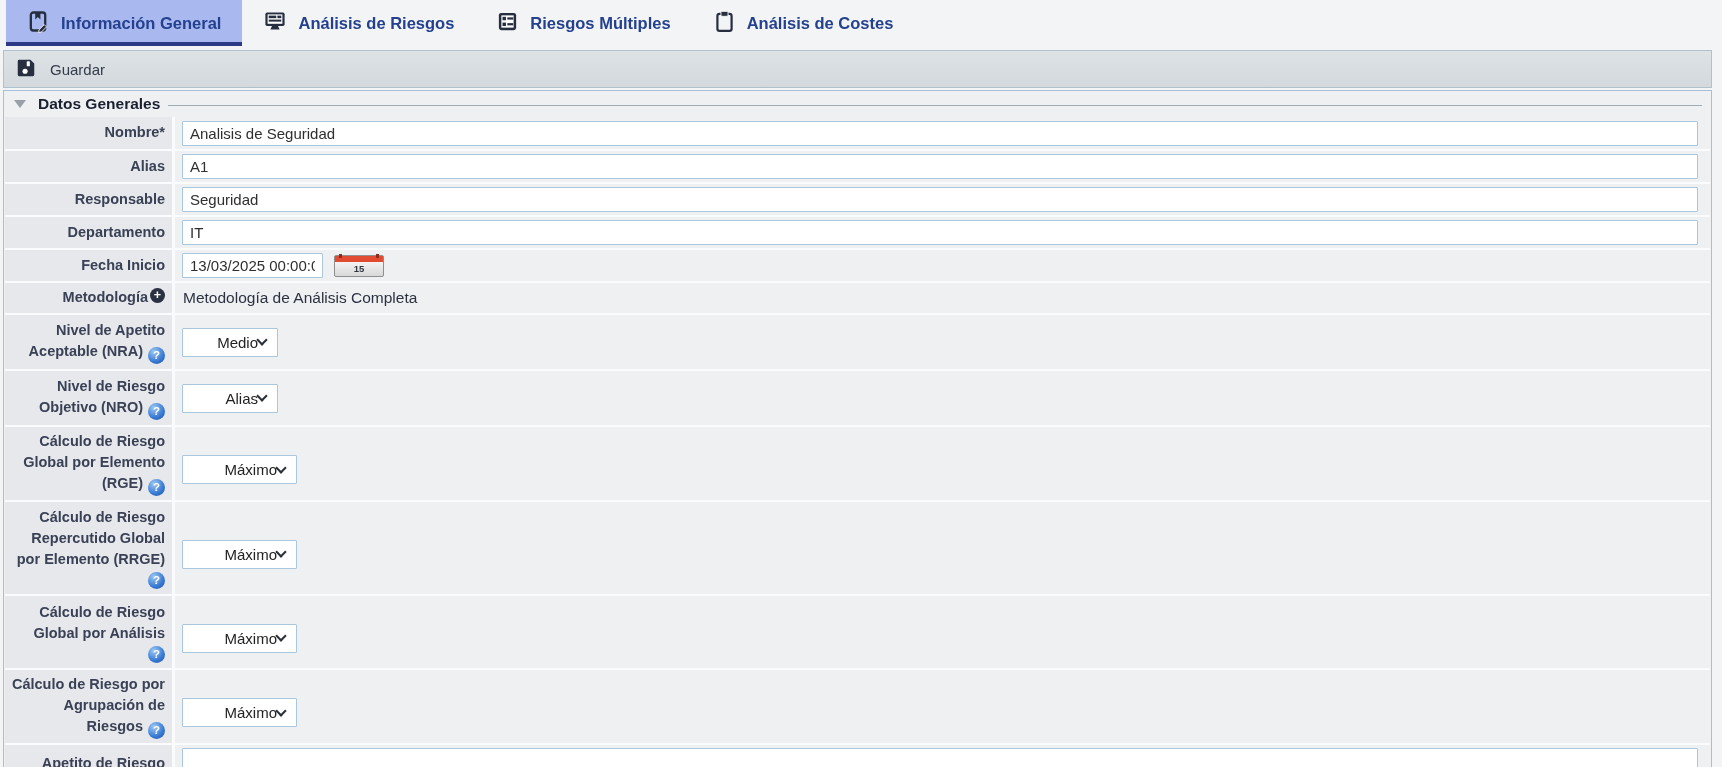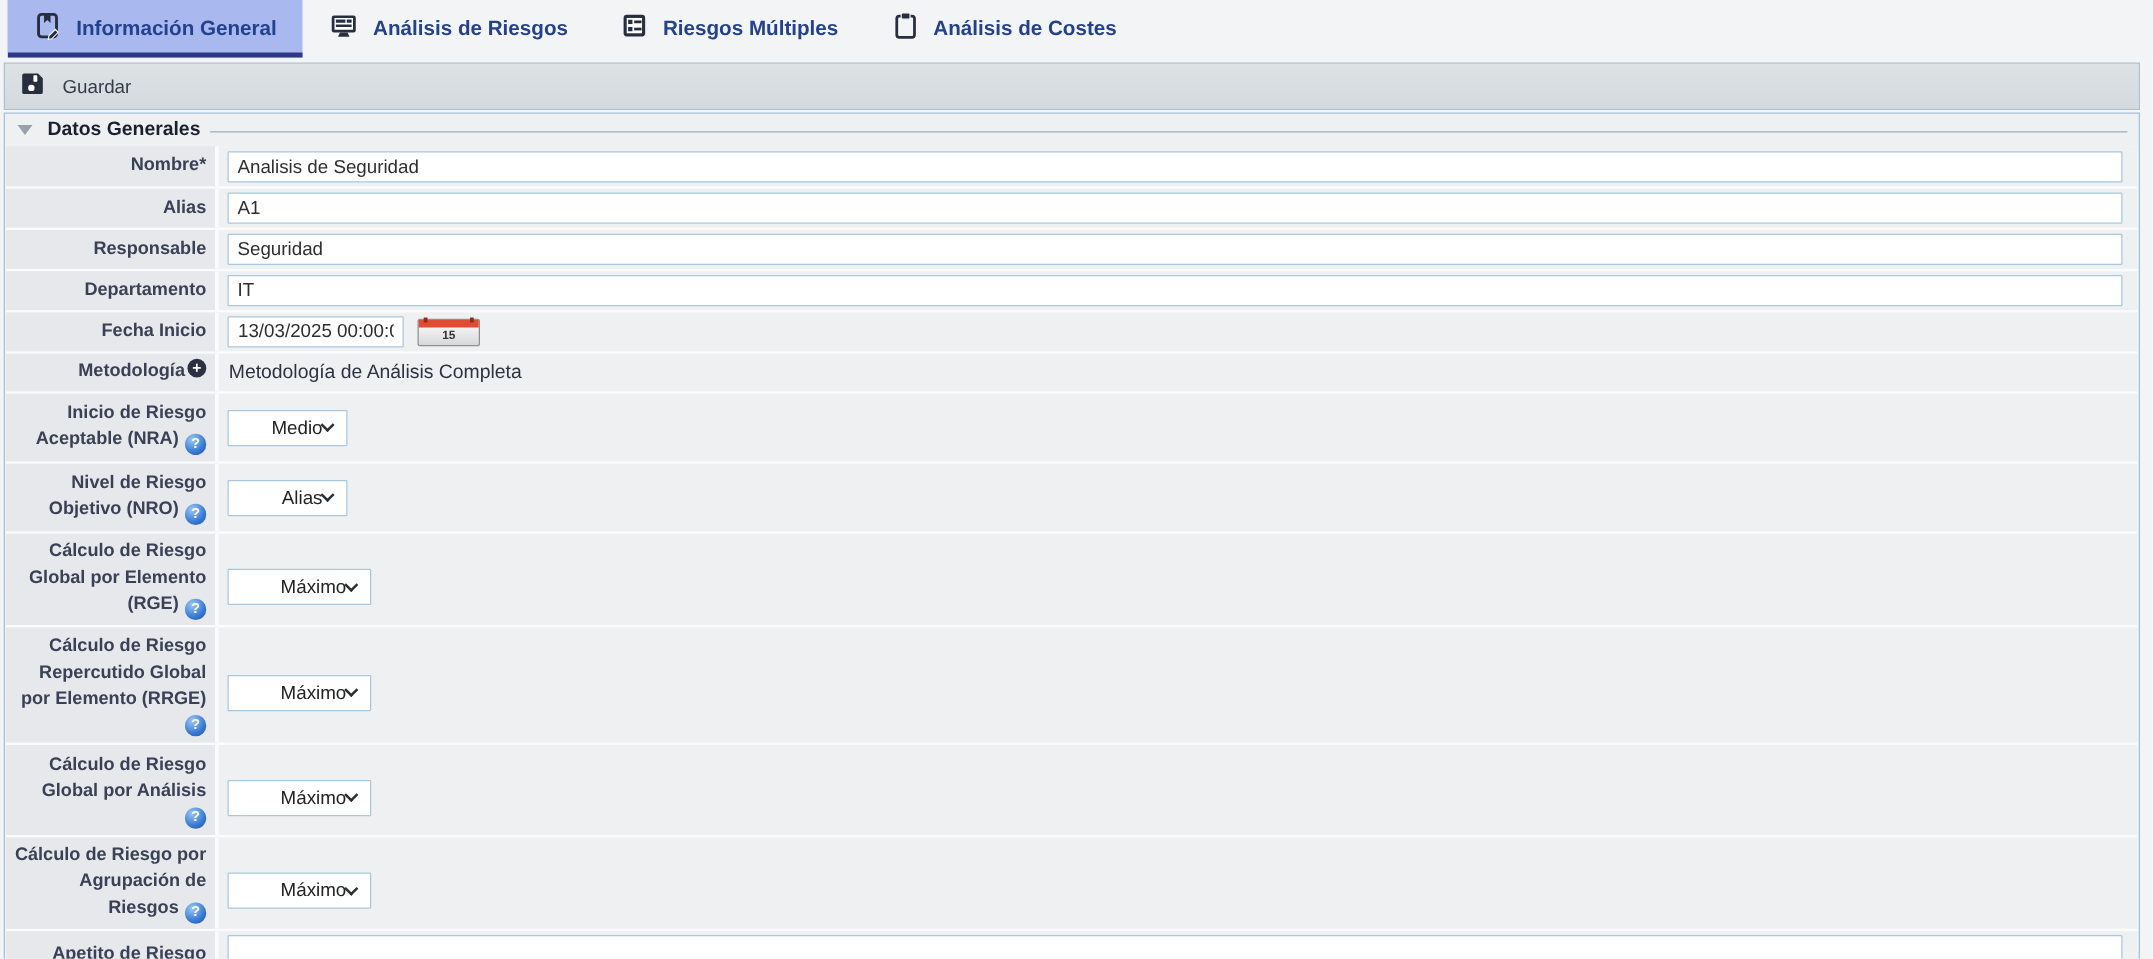--- a/index.html
+++ b/index.html
@@ -219,21 +219,21 @@
         </span>
       </div>
       <div class="value-cell">
         <span class="static-text">Metodología de Análisis Completa</span>
       </div>
     </div>
 
     <div class="row" style="min-height:54px">
       <div class="label-cell">
         <span class="label-inner">
-          <span>Inicio de Riesgo Aceptable (NRA)</span><span class="help-icon">?</span>
+          <span>Nivel de Apetito Aceptable (NRA)</span><span class="help-icon">?</span>
         </span>
       </div>
       <div class="value-cell">
         <span class="select w-small">
           <span>Medio</span>
           <span class="chev"></span>
         </span>
       </div>
     </div>
 

